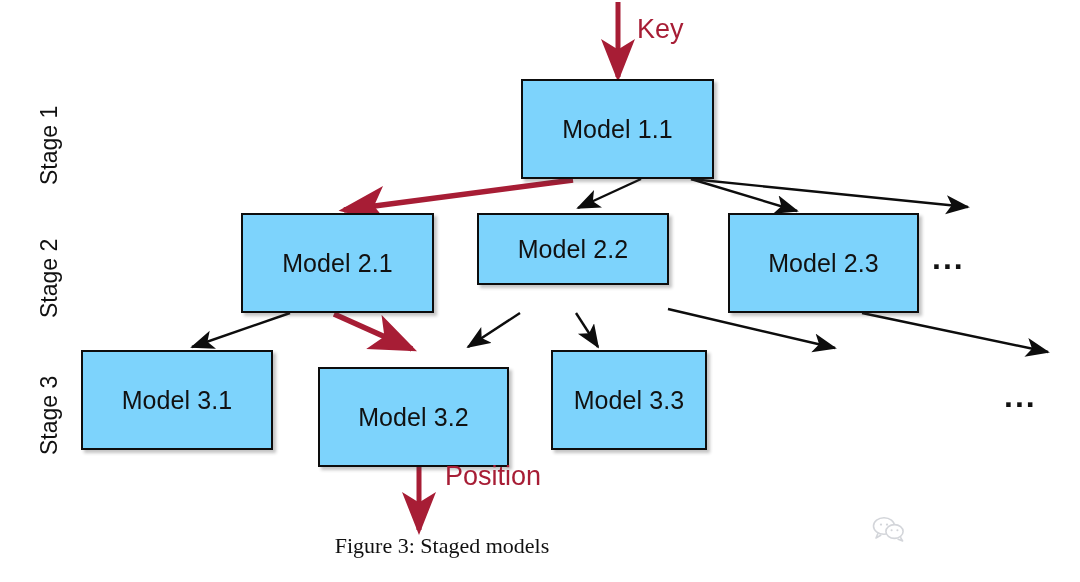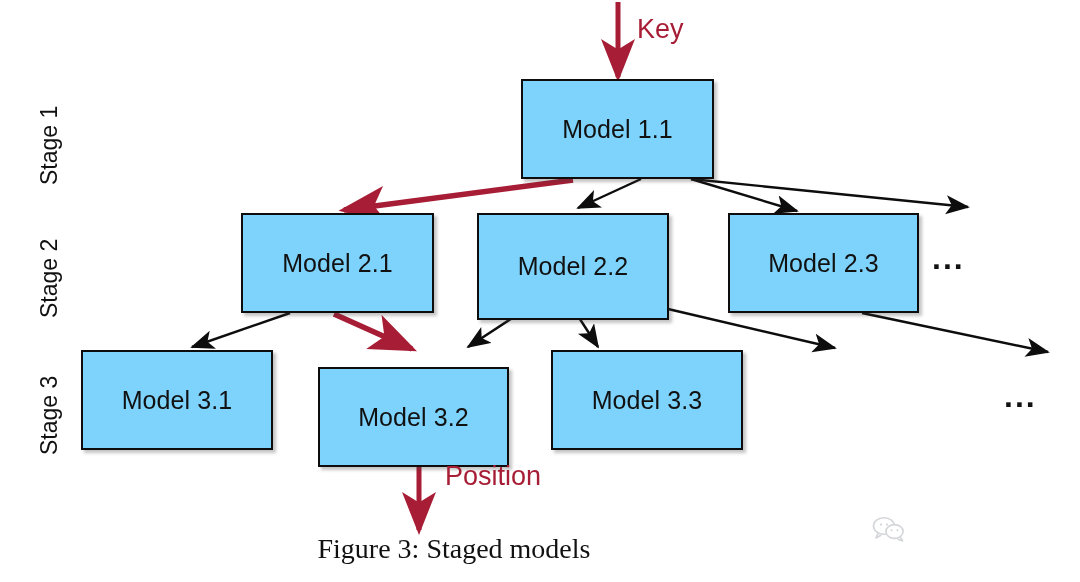--- a/index.html
+++ b/index.html
@@ -70,24 +70,23 @@
     white-space: nowrap;
     z-index: 4;
   }
   #figure-caption {
     position: absolute;
     left: 0;
     top: 533px;
     width: 884px;
     text-align: center;
     font-family: "Liberation Serif", serif;
-    font-size: 28px;
+    font-size: 22px;
     color: #111111;
     z-index: 5;
-    padding-left: 12px;
   }
   #watermark {
     position: absolute;
     left: 872px;
     top: 516px;
     display: flex;
     align-items: center;
     gap: 9px;
     opacity: 0.72;
     z-index: 6;
@@ -142,35 +141,35 @@
   <div class="stage-label" style="left:36px; top:318px;">Stage 2</div>
   <div class="stage-label" style="left:36px; top:455px;">Stage 3</div>
 
   <div class="node-box" style="left:521px; top:79px; width:193px; height:100px;">
     <span class="node-label">Model 1.1</span>
   </div>
 
   <div class="node-box" style="left:241px; top:213px; width:193px; height:100px;">
     <span class="node-label">Model 2.1</span>
   </div>
-  <div class="node-box" style="left:477px; top:213px; width:192px; height:107px;">
+  <div class="node-box" style="left:477px; top:213px; width:192px; height:72px;">
     <span class="node-label">Model 2.2</span>
   </div>
   <div class="node-box" style="left:712px; top:213px; width:191px; height:100px;margin-left:16px;">
     <span class="node-label">Model 2.3</span>
   </div>
   <div class="ellipsis" style="left:932px; top:240px;">...</div>
 
   <div class="node-box" style="left:81px; top:350px; width:192px; height:100px;">
     <span class="node-label">Model 3.1</span>
   </div>
   <div class="node-box" style="left:318px; top:350px; width:191px; height:100px;margin-top:17px;">
     <span class="node-label">Model 3.2</span>
   </div>
-  <div class="node-box" style="left:551px; top:350px; width:192px; height:100px;">
+  <div class="node-box" style="left:551px; top:350px; width:156px; height:100px;">
     <span class="node-label">Model 3.3</span>
   </div>
   <div class="ellipsis" style="left:1004px; top:378px;">...</div>
 
   <div class="flow-label" style="left:637px; top:14px;">Key</div>
   <div class="flow-label" style="left:437px; top:461px;margin-left:8px;">Position</div>
 
   <div id="figure-caption">Figure 3: Staged models</div>
 
   <div id="watermark">

